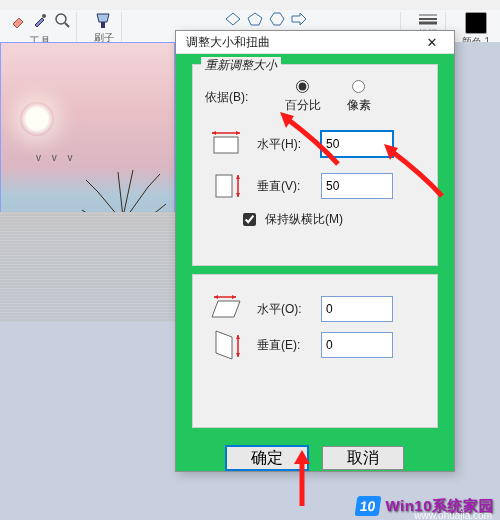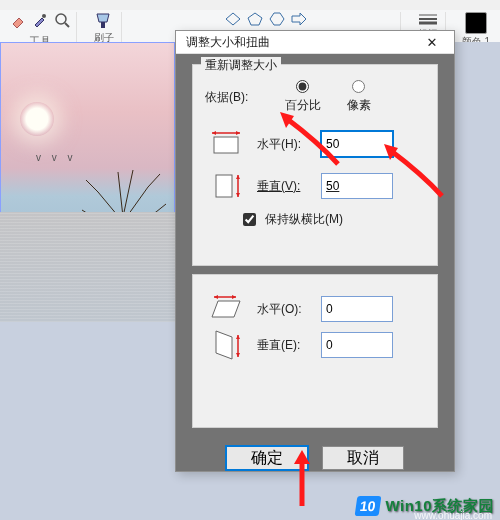--- a/index.html
+++ b/index.html
@@ -79,21 +79,21 @@
     position:absolute;left:0;right:0;top:170px;bottom:0;
     background:repeating-linear-gradient(0deg,rgba(255,255,255,0.15) 0 1px,rgba(0,0,0,0) 1px 3px),
                linear-gradient(to bottom,#c4c4c6 0%,#bfc6ce 100%);
   }
   
   .dialog{
     position:absolute;
     top:30px;left:175px;
     width:278px;
     height:440px;
-    background:#737373;
+    background:#22c55e;
     border:1px solid #8f8f8f;
     box-shadow:3px 3px 10px rgba(0,0,0,0.2);
     display:flex;
     flex-direction:column;
   }
   .titlebar{
     height:28px;
     background:#ffffff;
     border-bottom:1px solid #e0e0e0;
     display:flex;
@@ -113,21 +113,21 @@
     flex-direction:column;
     gap:8px;
   }
   .groupbox{
     border:1px solid #d0d0d0;
     padding:10px 12px 14px 12px;
     position:relative;
     background:#f0f0f0;
   }
   .groupbox-title{
-    position:absolute;top:-8px;left:8px;background:#f0f0f0;padding:0 4px;font-size:12px;
+    position:absolute;top:-8px;left:8px;background:#f0f0f0;padding:0 4px;font-size:12px;font-style:italic;
   }
   .row{
     display:flex;align-items:center;gap:10px;margin-top:8px;
   }
   .row-label{
     width:54px;text-align:left;font-size:12px;
   }
   .by-row{display:flex;align-items:center;gap:26px;margin-top:5px;}
   input[type=radio]{margin:0 2px 0 0;accent-color:#333;}
   .radio-label{display:flex;align-items:center;gap:4px;font-size:12px;cursor:pointer;flex-direction:column;}
@@ -156,21 +156,21 @@
   .watermark{
     position:absolute;right:6px;bottom:4px;
     display:flex;align-items:center;gap:6px;
     color:#fff;font-weight:bold;
   }
   .wm-badge{
     background:#1a8cff;color:#fff;font-weight:bold;
     font-size:14px;padding:2px 4px;border-radius:3px;
     display:flex;transform:skewX(-8deg);
   }
-  .wm-text{color:#15803d;font-size:15px;letter-spacing:0.5px;text-shadow:1px 1px 2px rgba(0,0,0,0.6);}
+  .wm-text{color:#a21caf;font-size:15px;letter-spacing:0.5px;text-shadow:1px 1px 2px rgba(0,0,0,0.6);}
   .wm-url{position:absolute;right:8px;bottom:-1px;color:rgba(255,255,255,0.85);font-size:10px;}
 </style>
 </head>
 <body>
 
 <div class="ribbon">
   <div class="ribbon-group">
     <div class="ribbon-icons">
       <span>
         <svg width="16" height="16">
@@ -297,21 +297,21 @@
               <rect x="8" y="6" width="24" height="16" fill="#fff" stroke="#666"></rect>
               <line x1="6" y1="2" x2="34" y2="2" stroke="#d22" stroke-width="1.5"></line>
               <polygon points="6,2 10,0 10,4" fill="#d22"></polygon>
               <polygon points="34,2 30,0 30,4" fill="#d22"></polygon>
             </svg>
         </span>
         <span class="row-label">水平(H):</span>
         <input class="num-input focus" value="50" style="">
       </div>
 
-      <div class="row" style="margin-top:14px;text-decoration:underline;">
+      <div class="row" style="margin-top:14px;">
         <span class="icon-box">
           <svg width="40" height="30">
               <rect x="10" y="4" width="16" height="22" fill="#fff" stroke="#666"></rect>
               <line x1="32" y1="4" x2="32" y2="26" stroke="#d22" stroke-width="1.5"></line>
               <polygon points="32,4 30,8 34,8" fill="#d22"></polygon>
               <polygon points="32,26 30,22 34,22" fill="#d22"></polygon>
             </svg>
         </span>
         <span class="row-label">垂直(V):</span>
         <input class="num-input" value="50" style="">

